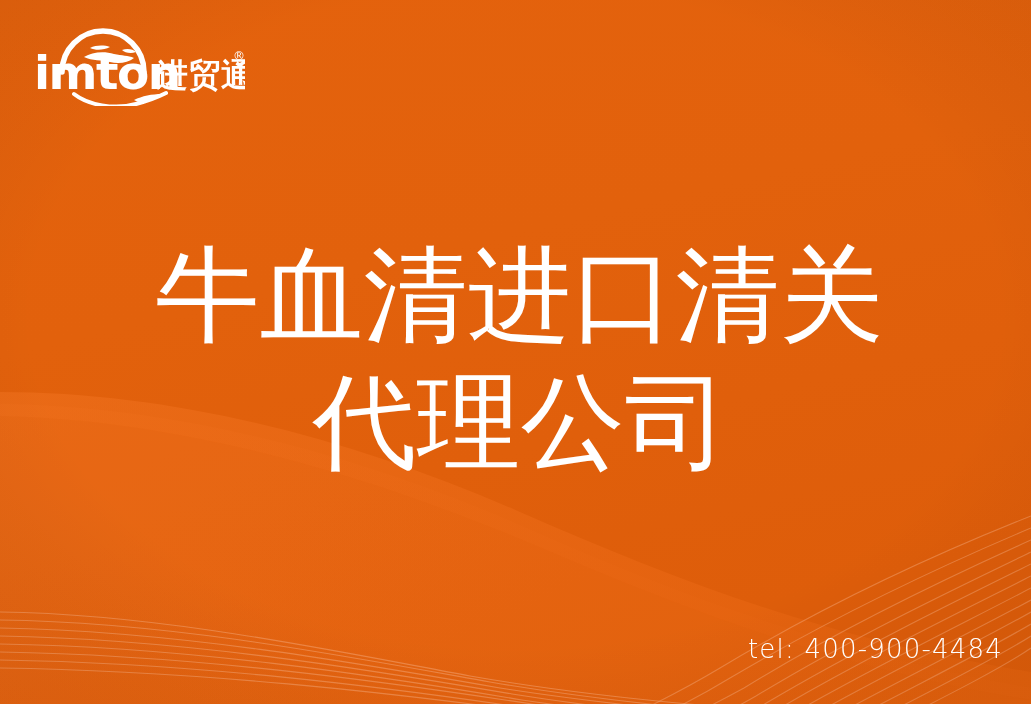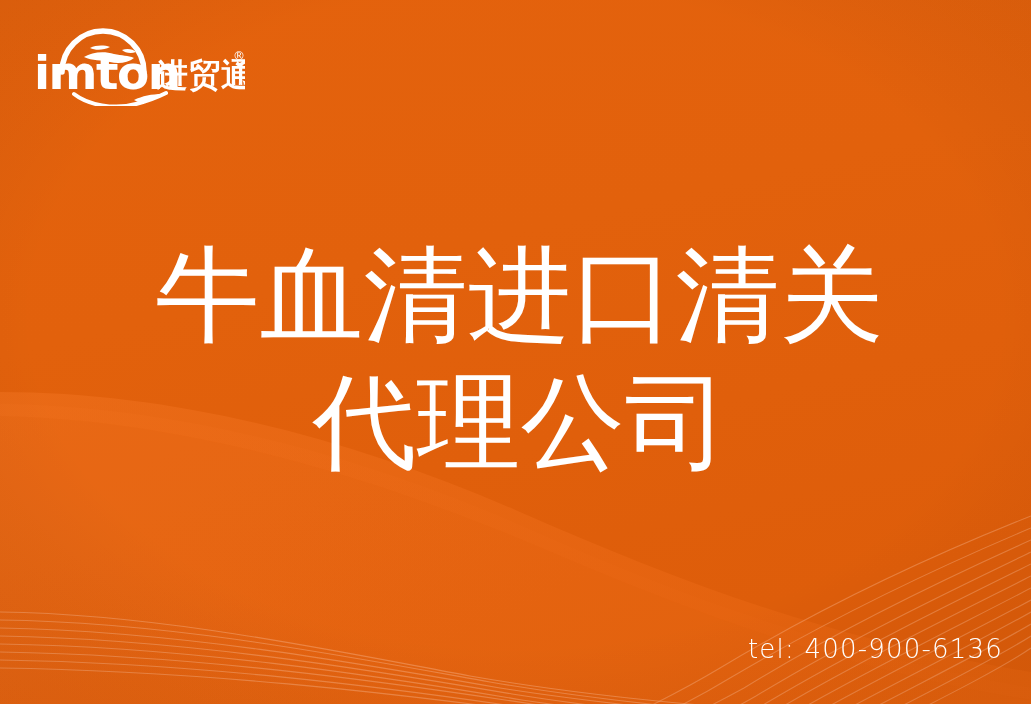--- a/index.html
+++ b/index.html
@@ -316,15 +316,15 @@
       <text class="logo-cn" x="126" y="58">进贸通</text>
       <text class="logo-tm" x="203" y="32">®</text>
     </svg>
   </div>
 
   <div id="headline">
     <span class="headline-line headline-line-1">牛血清进口清关</span>
     <span class="headline-line headline-line-2">代理公司</span>
   </div>
 
-  <div id="phone">tel: 400-900-6136</div>
+  <div id="phone">tel: 400-900-4484</div>
 
 </div>
 
 </body></html>

